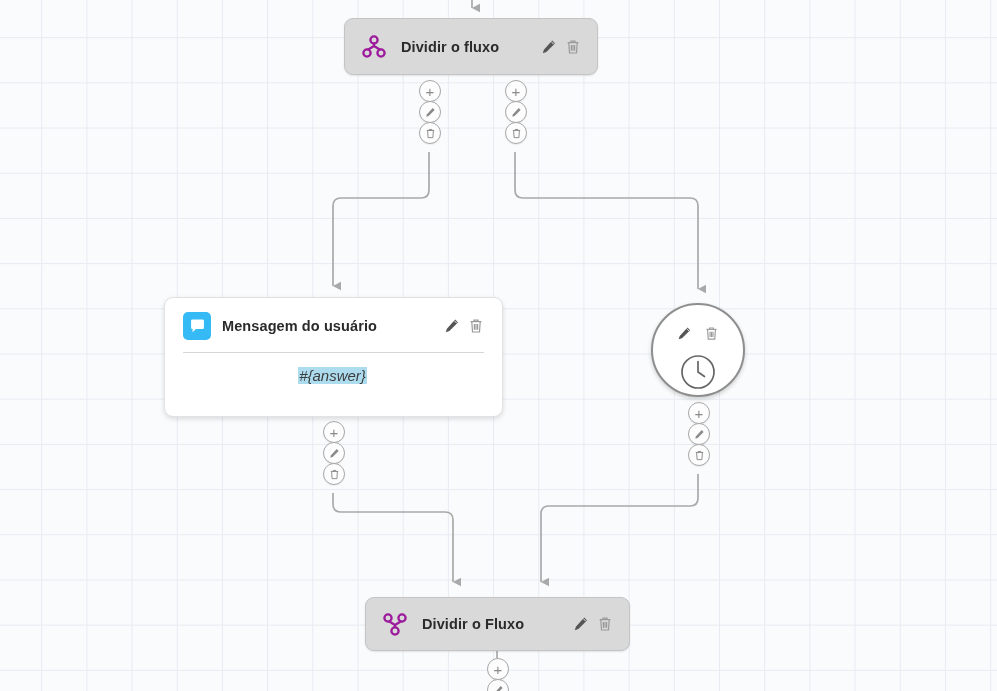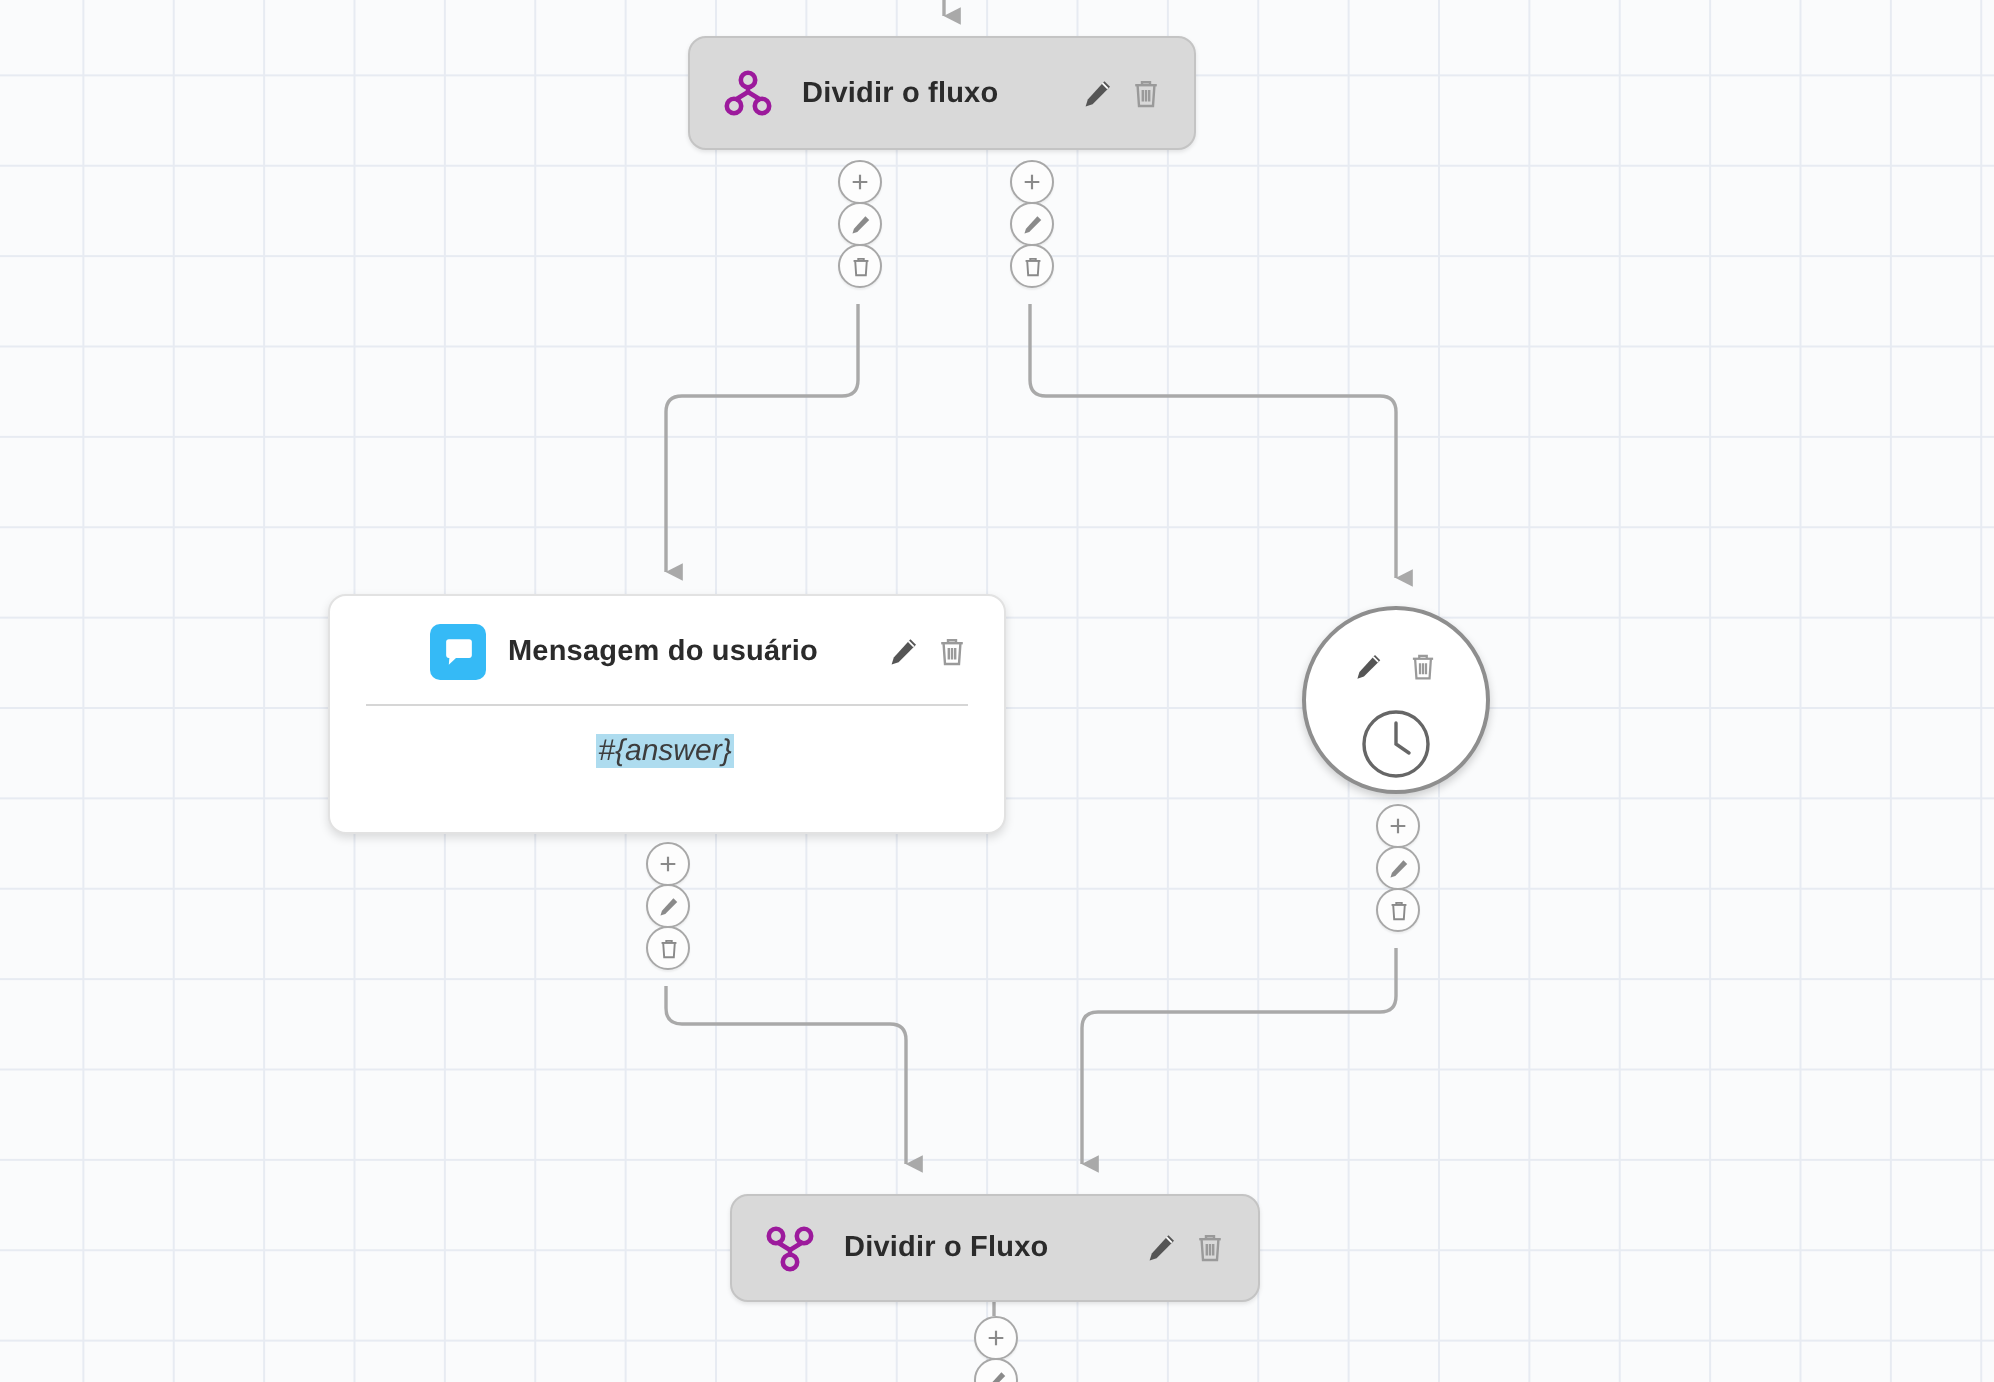--- a/index.html
+++ b/index.html
@@ -76,21 +76,20 @@
     border-radius: 5px;
     display: flex; align-items: center; justify-content: center;
   }
 
   
   .card-head {
     display: flex;
     align-items: center;
     padding: 14px 18px 12px 18px;
     gap: 11px;
-    margin-left: 32px;
   }
   .card-divider {
     height: 1px;
     background: #d6d6d6;
     margin: 0 18px;
   }
   .card-body {
     padding: 14px 18px 20px 16px;
     text-align: center;
   }

